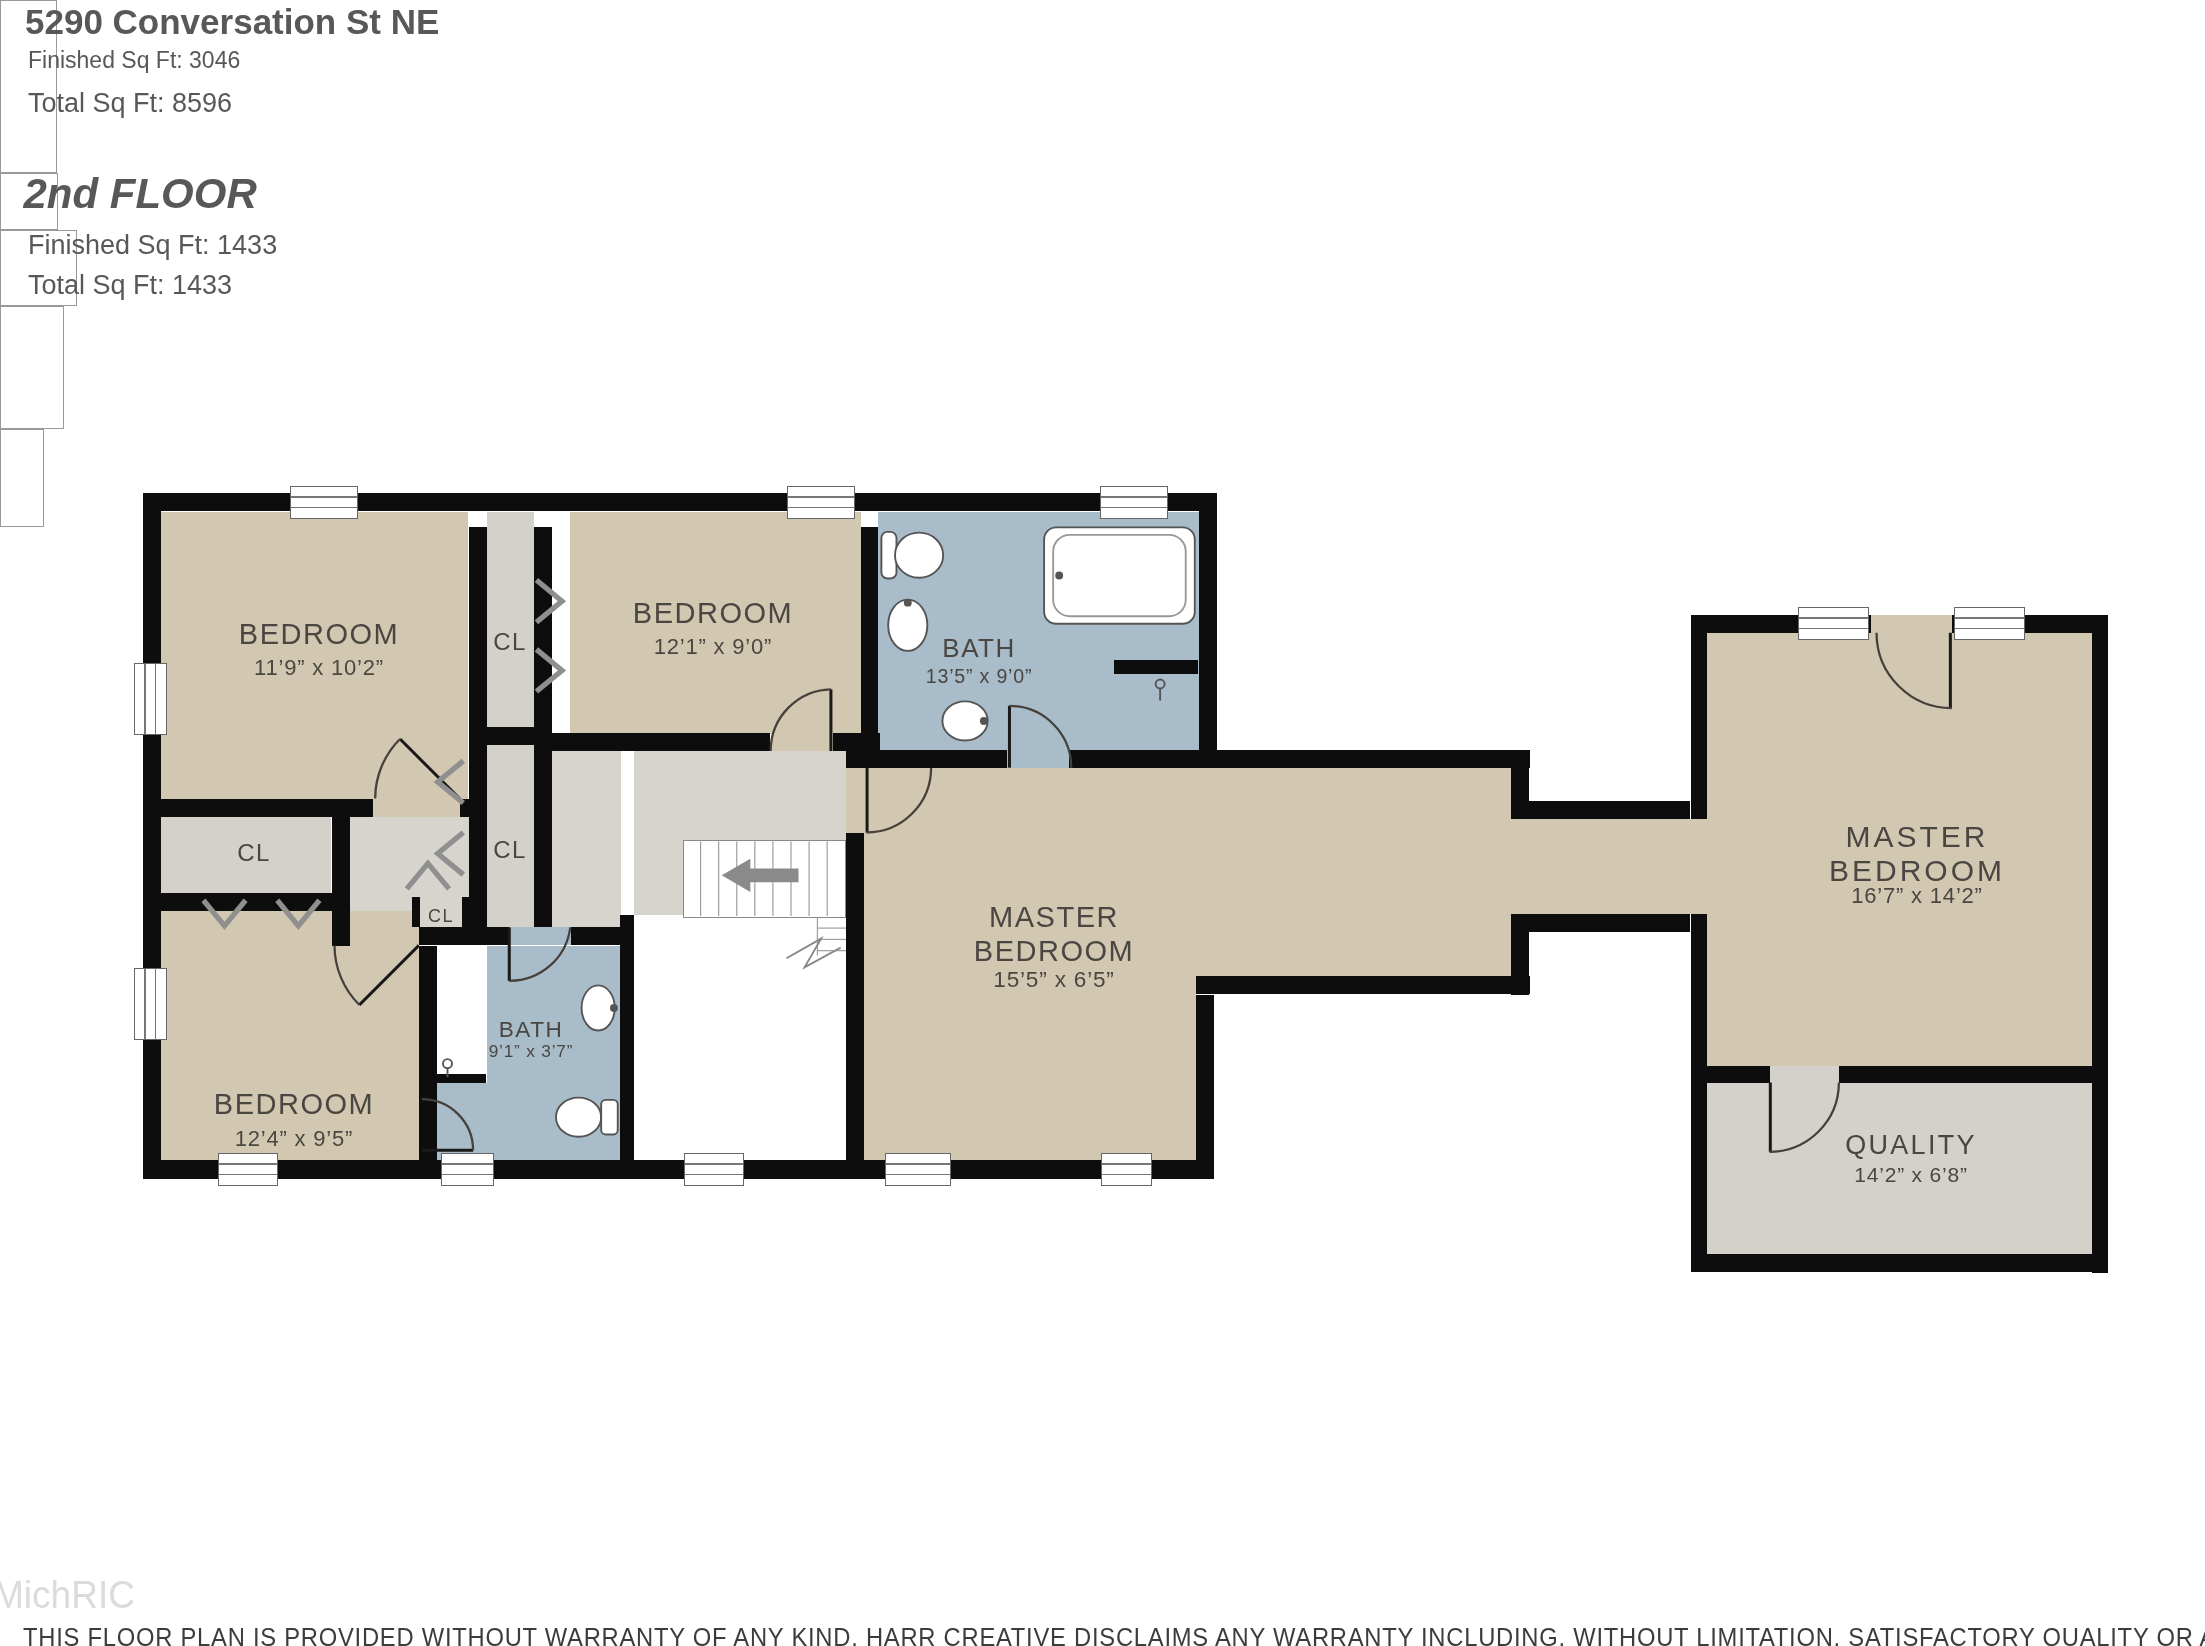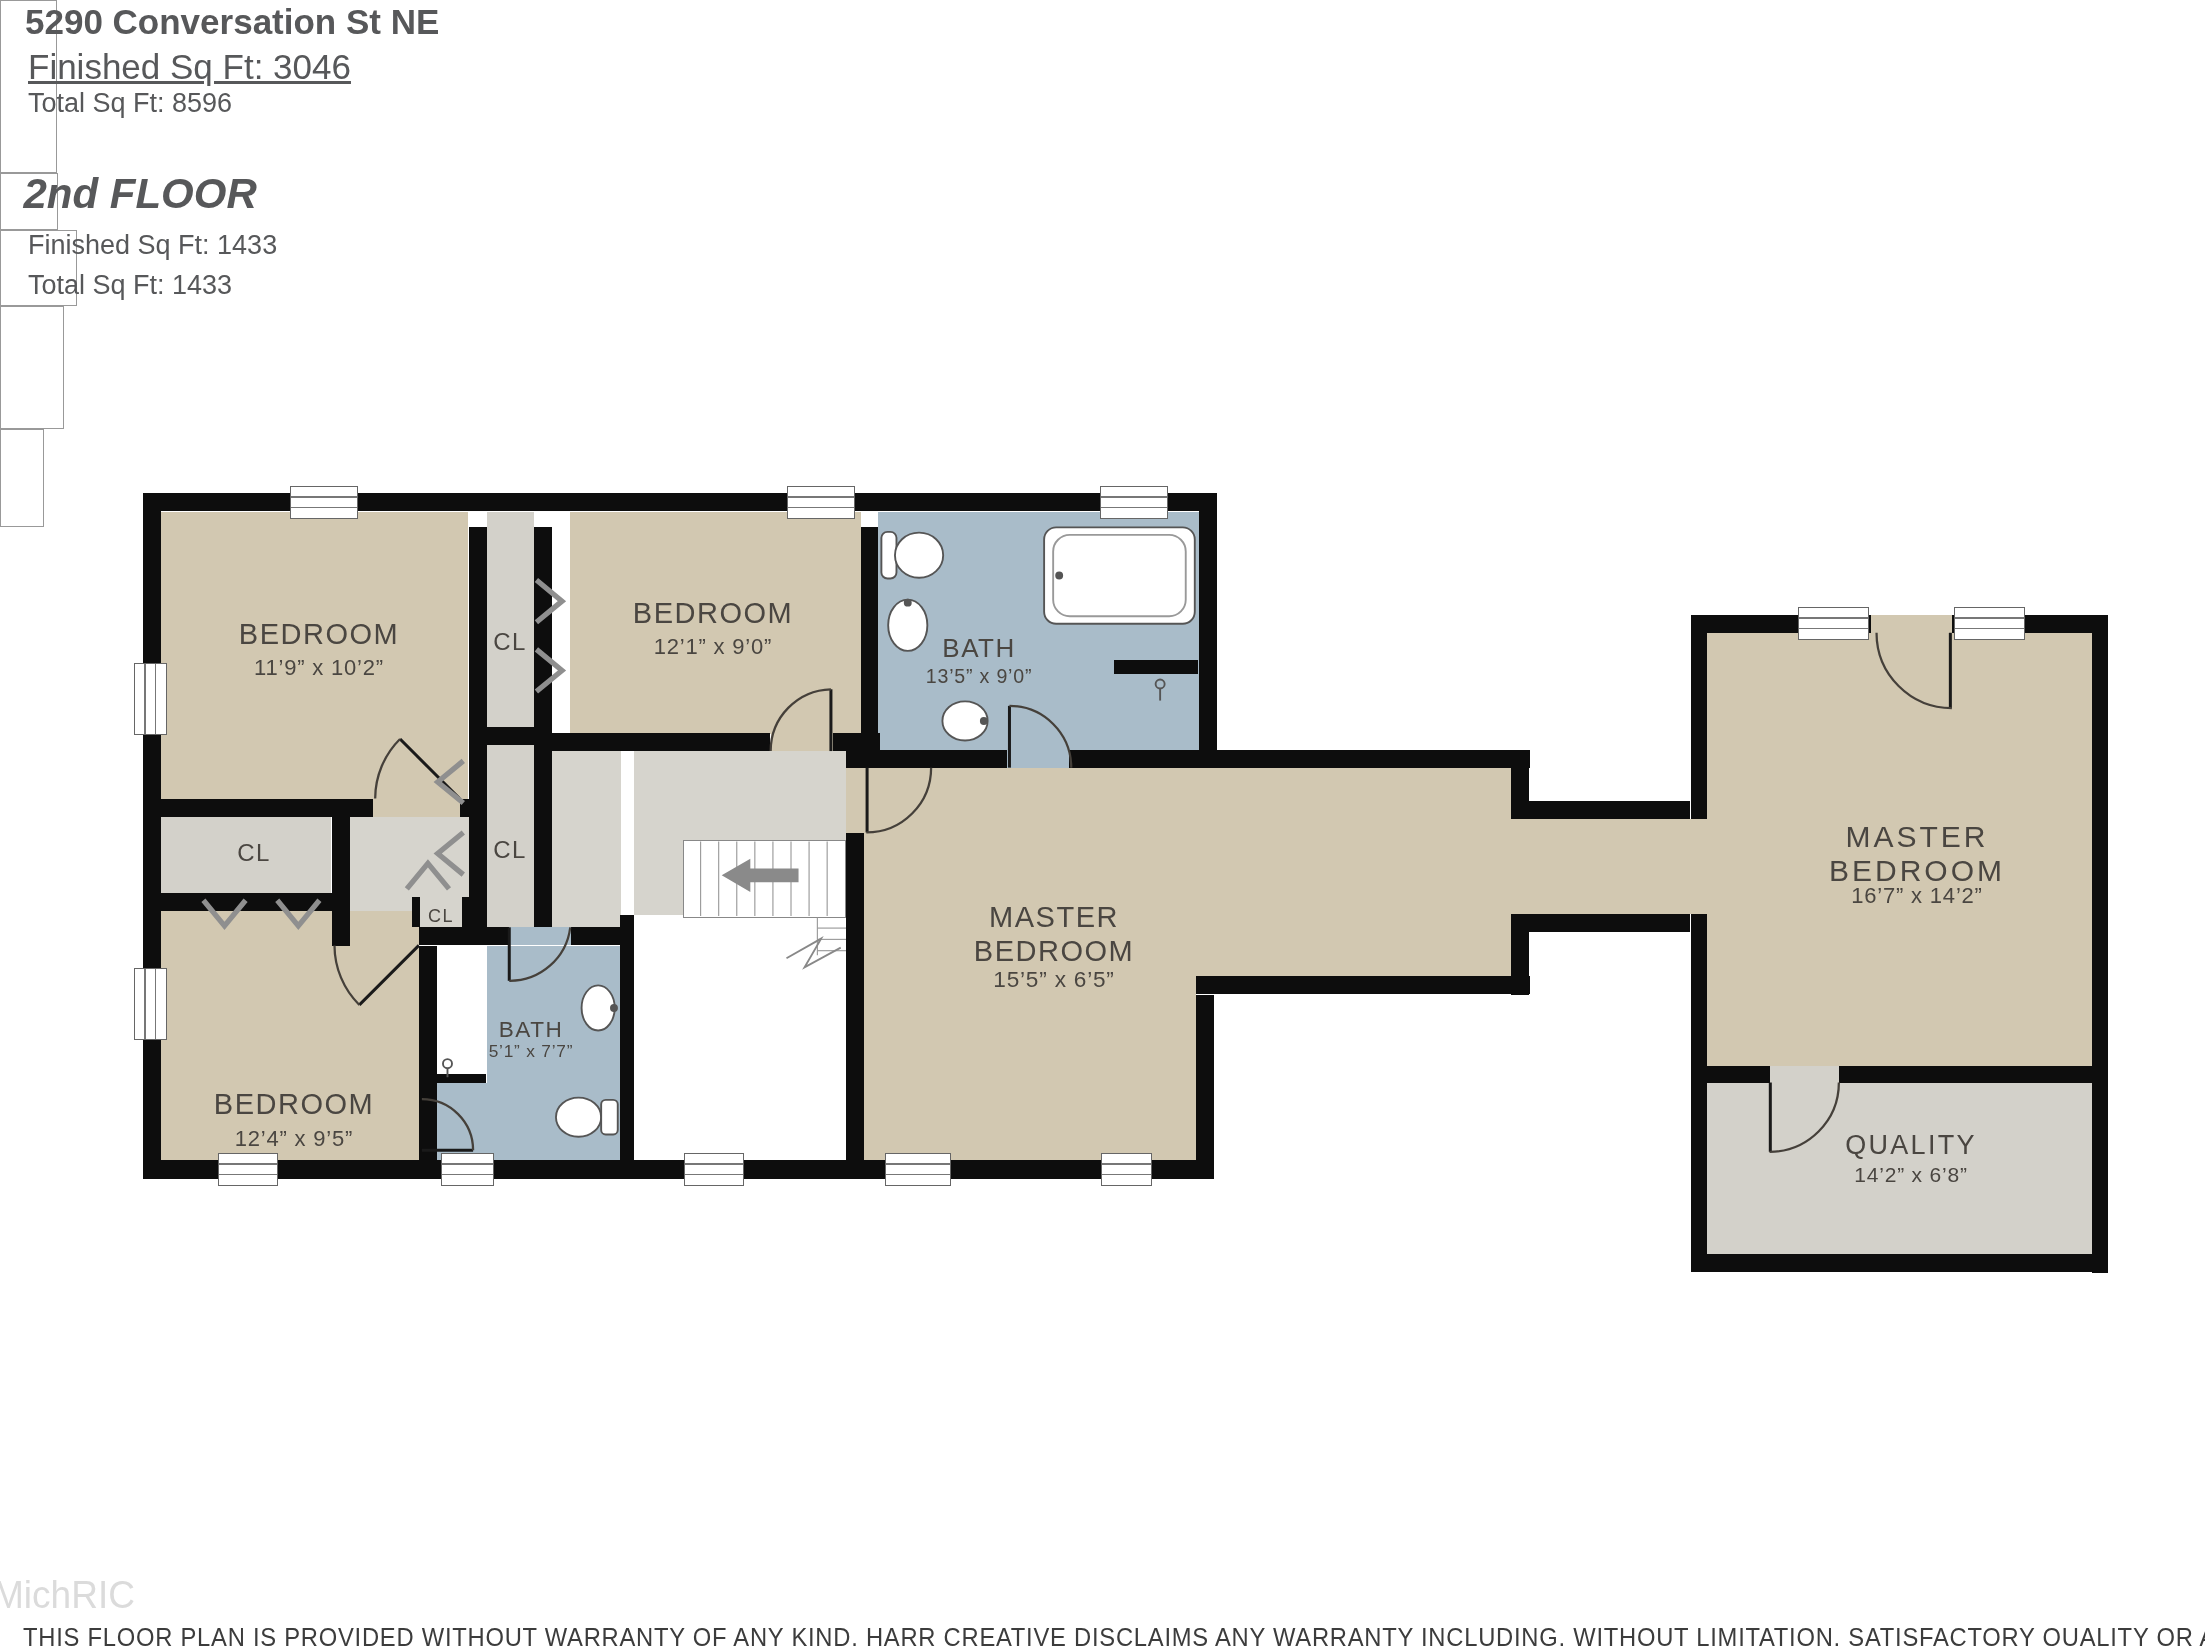--- a/index.html
+++ b/index.html
@@ -26,21 +26,21 @@
   svg.overlay{position:absolute;left:0;top:0;pointer-events:none;}
   .stairs{position:absolute;background:#fff;border:1.1px solid #888;box-sizing:border-box;}
   .wm{position:absolute;color:#dbdbdb;white-space:nowrap;transform:scaleX(.95);transform-origin:left top;}
   .disc{position:absolute;color:#3c3c3c;white-space:nowrap;transform:scaleX(.95);
         transform-origin:left top;letter-spacing:0.8px;}
 </style>
 </head>
 <body>
 
 <div class="hdr b" style="left:25px;top:1.5px;font-size:35px;">5290 Conversation St NE</div>
-<div class="hdr" style="left:28px;top:47px;font-size:35px;text-decoration:underline;">Finished Sq Ft: 3046</div>
+<div class="hdr" style="left:28px;top:47px;font-size:23px;">Finished Sq Ft: 3046</div>
 <div class="hdr" style="left:28px;top:88px;font-size:27px;">Total Sq Ft: 8596</div>
 <div class="hdr b" style="left:23.4px;top:170px;font-size:42px;font-style:italic;">2nd FLOOR</div>
 <div class="hdr" style="left:28px;top:230px;font-size:27px;">Finished Sq Ft: 1433</div>
 <div class="hdr" style="left:28px;top:270px;font-size:27px;">Total Sq Ft: 1433</div>
 
 <div class="floor tan" style="left:161px;top:512px;width:307px;height:287px;"></div>
 <div class="floor gray" style="left:487px;top:512px;width:47px;height:215px;"></div>
 <div class="floor gray" style="left:487px;top:745px;width:47px;height:182px;"></div>
 <div class="floor tan" style="left:570px;top:512px;width:291px;height:222px;"></div>
 <div class="floor blue" style="left:878px;top:512px;width:321px;height:238px;"></div>
@@ -222,21 +222,21 @@
 <div class="lbl" style="left:713px;top:597px;font-size:29px;">BEDROOM</div>
 <div class="lbl dim" style="left:713px;top:634px;font-size:22px;">12’1” x 9’0”</div>
 
 <div class="lbl" style="left:979px;top:633px;font-size:26px;">BATH</div>
 <div class="lbl dim" style="left:979px;top:665px;font-size:19.6px;">13’5” x 9’0”</div>
 
 <div class="lbl" style="left:294px;top:1088px;font-size:29px;">BEDROOM</div>
 <div class="lbl dim" style="left:294px;top:1126px;font-size:22px;">12’4” x 9’5”</div>
 
 <div class="lbl" style="left:531px;top:1017px;font-size:22.6px;">BATH</div>
-<div class="lbl dim" style="left:531px;top:1041px;font-size:17.3px;">5’1” x 7’7”</div>
+<div class="lbl dim" style="left:531px;top:1041px;font-size:17.3px;">9’1” x 3’7”</div>
 
 <div class="lbl" style="left:1054px;top:901px;font-size:29px;">MASTER</div>
 <div class="lbl" style="left:1054px;top:935px;font-size:29px;">BEDROOM</div>
 <div class="lbl dim" style="left:1054px;top:967px;font-size:22.6px;">15’5” x 6’5”</div>
 
 <div class="lbl" style="left:1917px;top:820px;font-size:30px;letter-spacing:3px;">MASTER</div>
 <div class="lbl" style="left:1917px;top:854px;font-size:30px;letter-spacing:3px;">BEDROOM</div>
 <div class="lbl dim" style="left:1917px;top:883px;font-size:22px;">16’7” x 14’2”</div>
 
 <div class="lbl" style="left:1911px;top:1130px;font-size:27px;letter-spacing:2.3px;">QUALITY</div>

